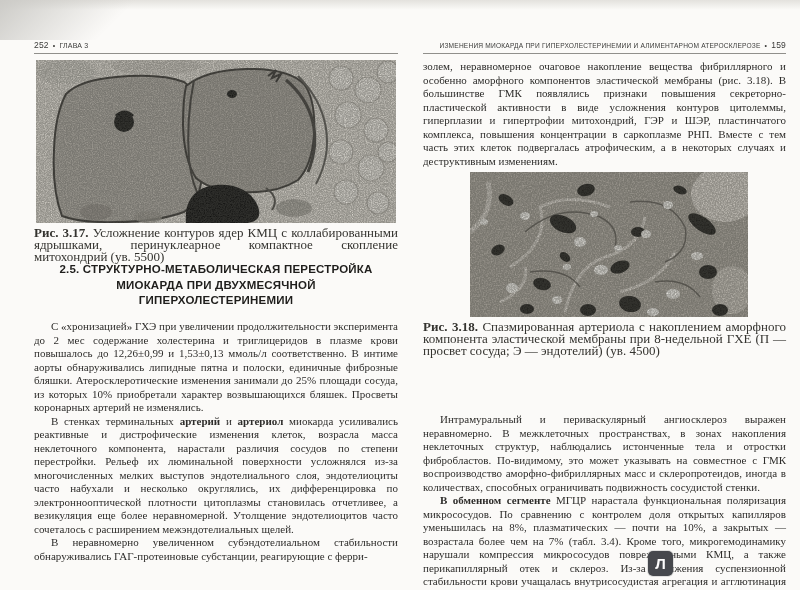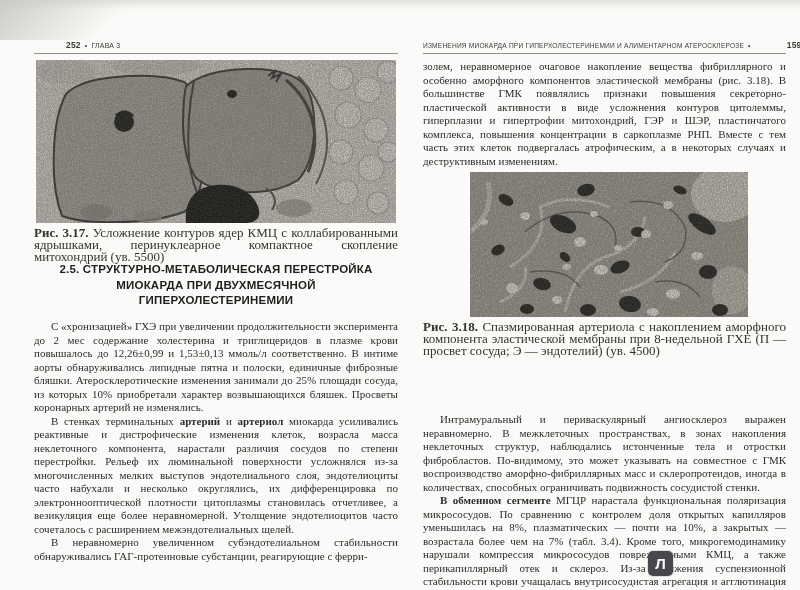--- a/index.html
+++ b/index.html
@@ -18,21 +18,21 @@
     position:absolute;top:0;left:0;width:800px;height:10px;
     background:linear-gradient(180deg,#e3e1dd,rgba(227,225,221,0));
     pointer-events:none;
   }
   .abs{position:absolute;}
   
   .runhead{
     font-family:"Liberation Sans","DejaVu Sans",sans-serif;
     font-size:7px;color:#3b3b39;letter-spacing:.2px;white-space:nowrap;
   }
-  .runhead .pgnum{font-weight:bold;font-size:8.5px;margin-left:32px;}
+  .runhead .pgnum{font-weight:normal;font-size:8.5px;}
   .runhead .bullet{margin:0 4px;font-size:7px;}
   .rule{position:absolute;height:1px;background:#908f8b;}
   
   .fig{display:block;}
   .caption{
     font-size:13px;line-height:11.8px;text-align:justify;color:#34332f;
   }
   
   .sec-head{
     font-family:"Liberation Sans","DejaVu Sans",sans-serif;

